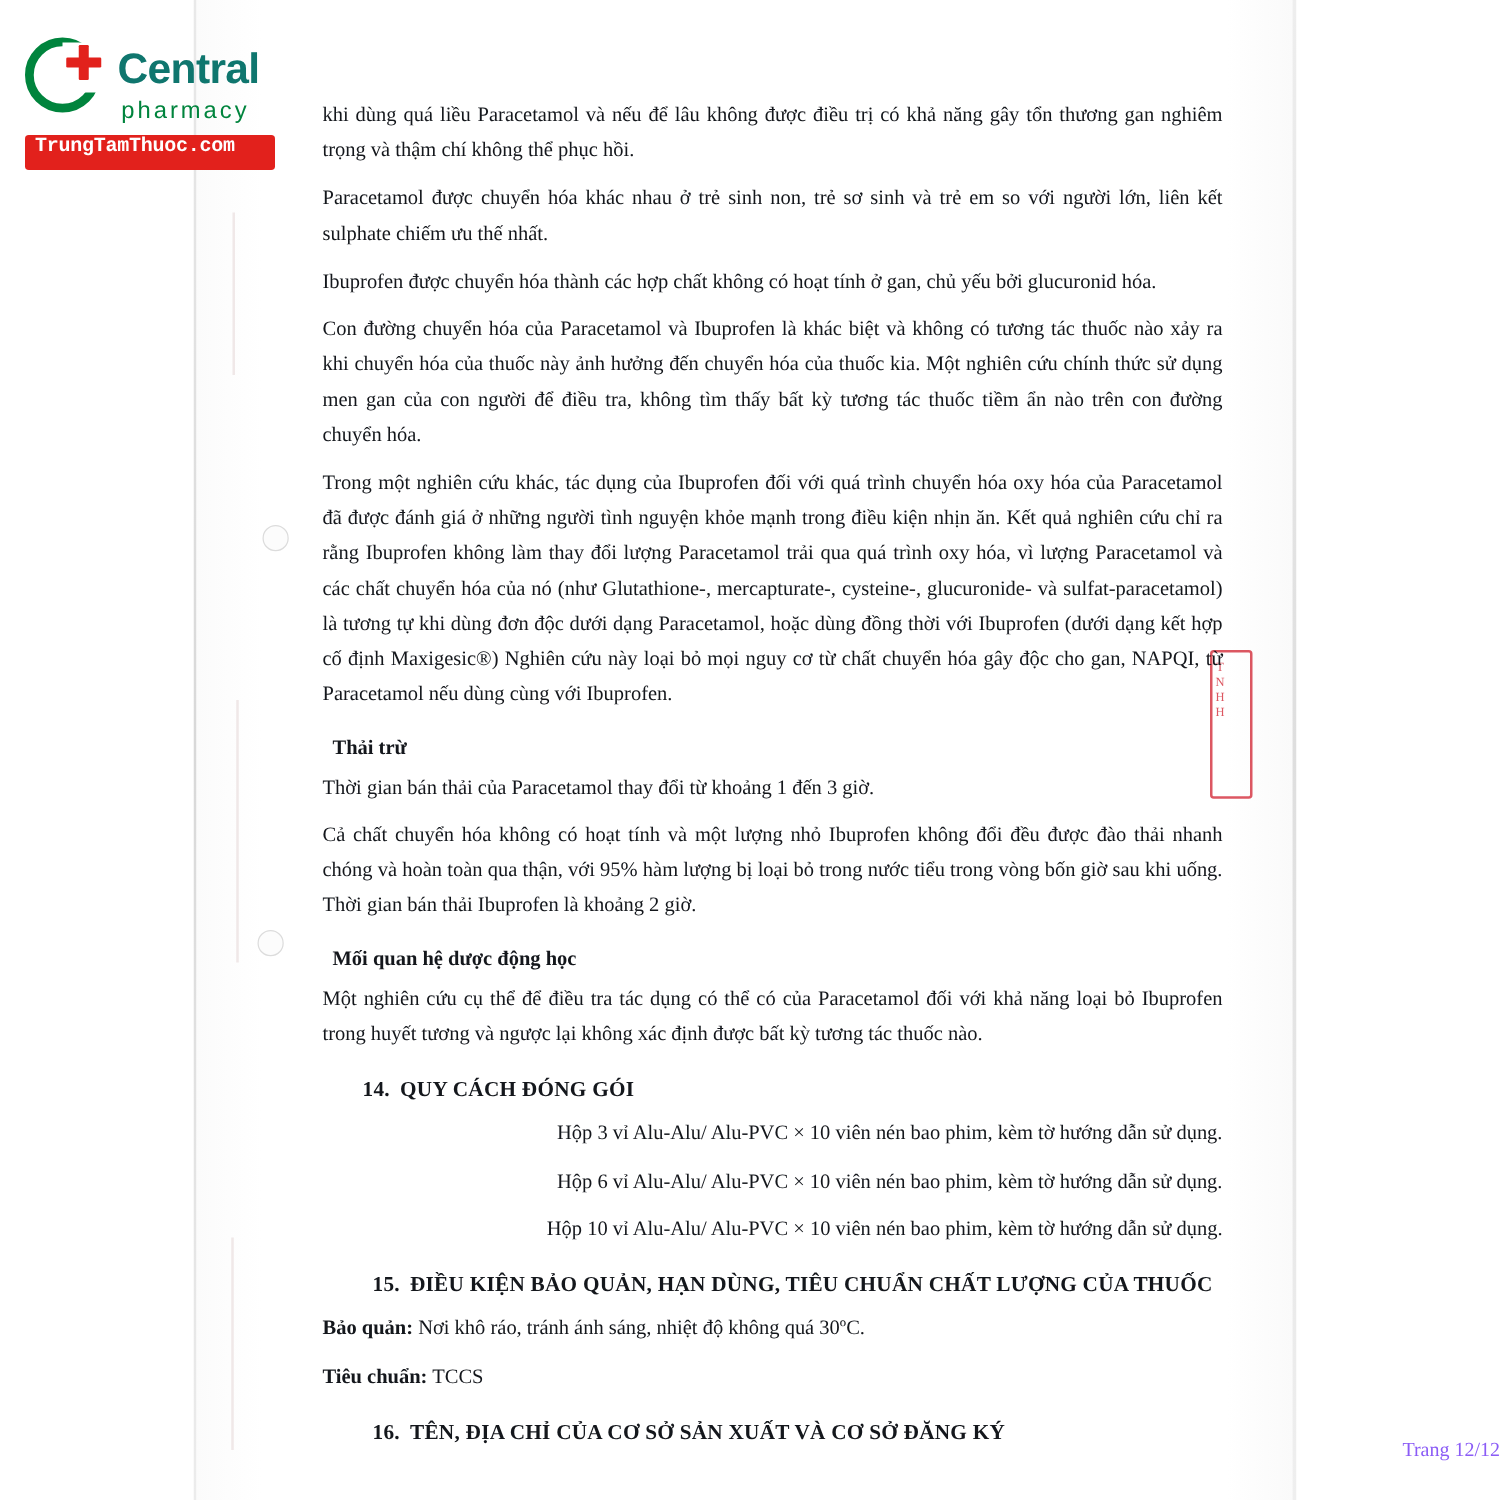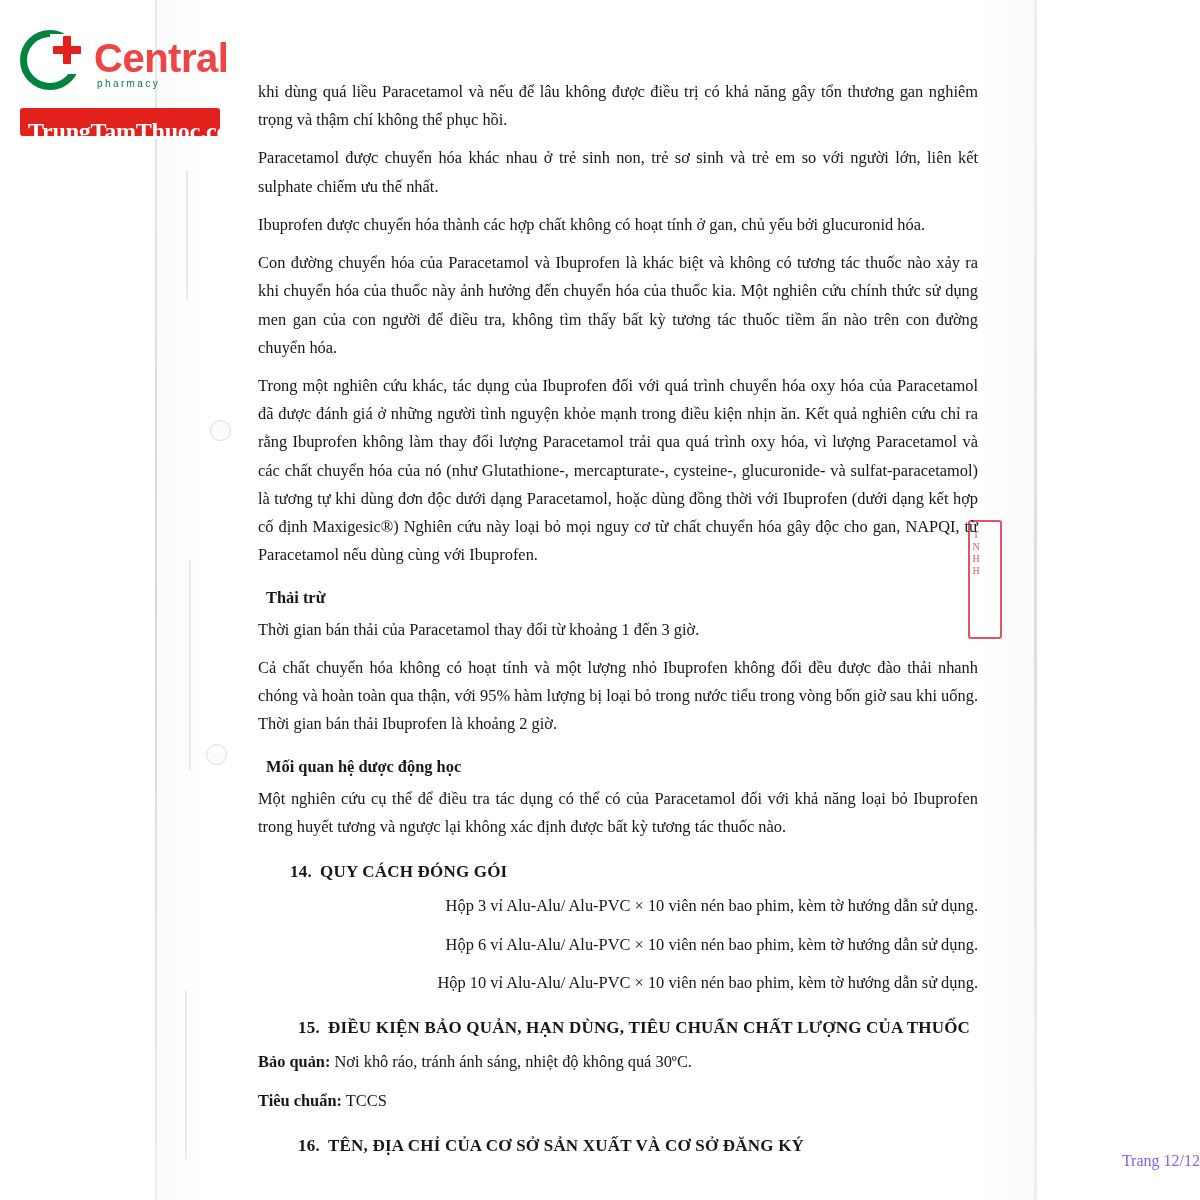--- a/index.html
+++ b/index.html
@@ -125,49 +125,49 @@
     width: 28px;
     height: 8px;
     background: #e2211c;
     border-radius: 1px;
   }
   .logo-word {
     position: absolute;
     left: 82px;
     top: 14px;
     font-family: "Liberation Sans", sans-serif;
-    font-size: 40px;
+    font-size: 34px;
     font-weight: bold;
-    color: #ef4444;
+    color: #0f766e;
     letter-spacing: -0.5px;
   }
   .logo-sub {
     position: absolute;
     left: 85px;
     top: 56px;
     font-family: "Liberation Sans", sans-serif;
-    font-size: 10px;
+    font-size: 19px;
     color: #00843d;
     letter-spacing: 2.4px;
   }
   .logo-bar {
     position: absolute;
     left: 8px;
     top: 86px;
     width: 200px;
     height: 28px;
     background: #e2211c;
     border-radius: 3px;
   }
   .logo-bar span {
     position: absolute;
     left: 8px;
-    top: 10px;
-    font-family: Liberation Serif, serif;
-    font-size: 24px;
+    top: 0;
+    font-family: Liberation Mono, monospace;
+    font-size: 16px;
     font-weight: bold;
     color: #ffffff;
     letter-spacing: -0.2px;
   }
 
   
   .doc {
     position: absolute;
     left: 258px;
     top: 78px;

